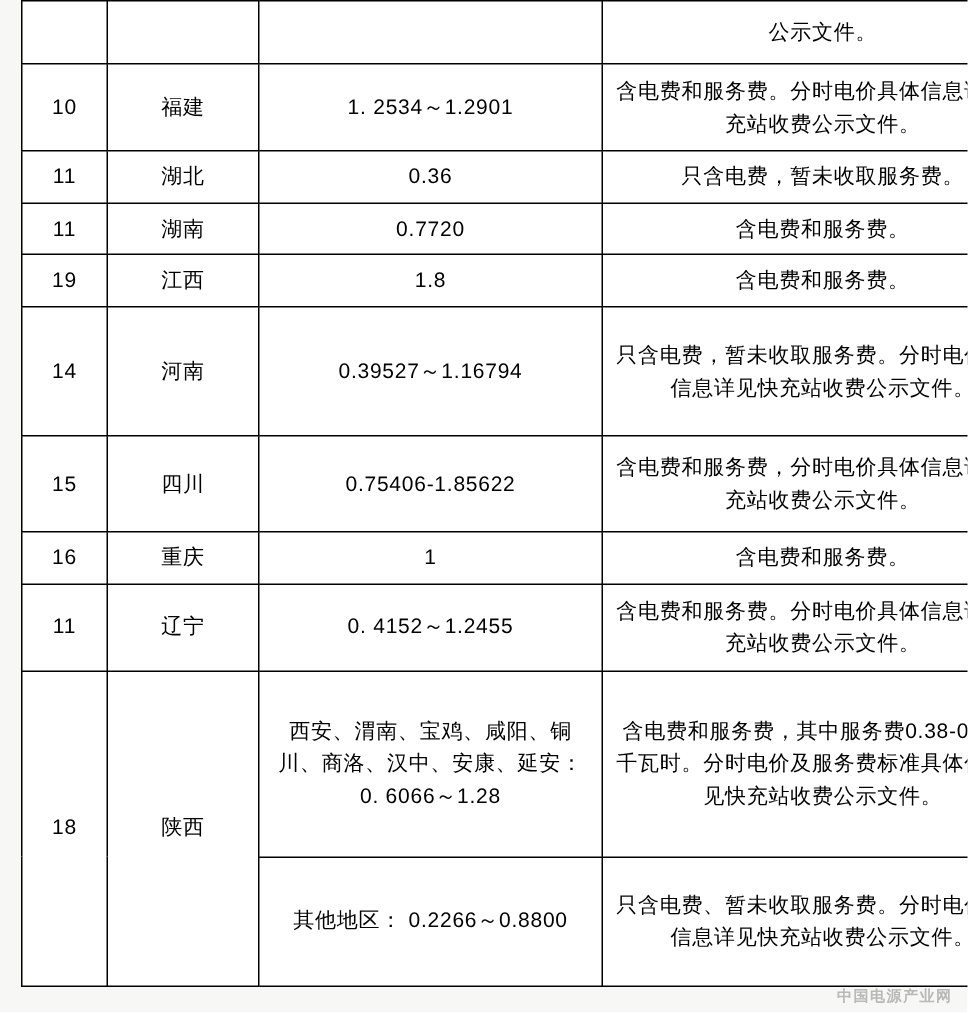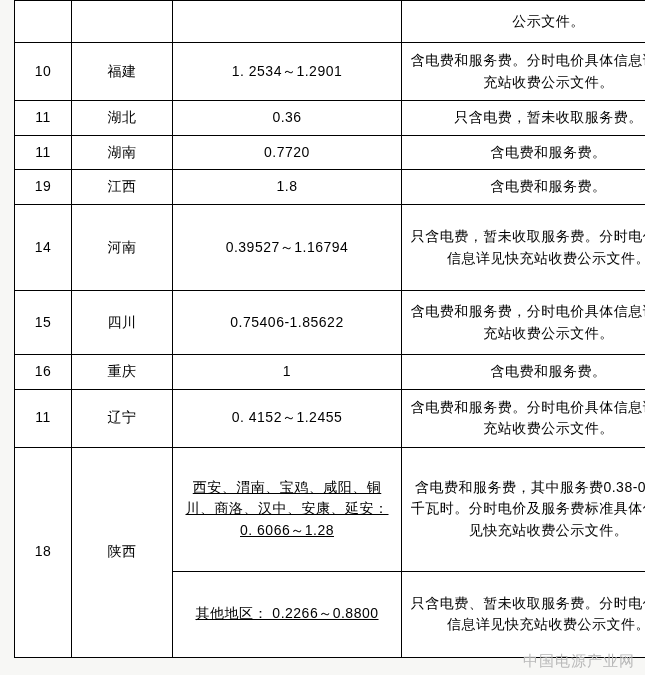--- a/index.html
+++ b/index.html
@@ -42,28 +42,28 @@
   td.col-price { width: 212px; }
   td.col-note { width: 277px; text-align: left; }
   td.note-center { text-align: center; }
   .cut-row td {
     border-top: none;
   }
   .watermark {
     position: absolute;
     right: 10px;
     bottom: 4px;
-    font-size: 15px;
+    font-size: 10px;
     color: #b9b9b9;
     letter-spacing: 1px;
+    font-weight: bold;
   }
   .price-multi {
     text-align: center;
     line-height: 1.8;
-    text-decoration: underline;
   }
 </style>
 </head>
 <body>
 
 <div class="page">
   <table class="price-table">
     <tbody>
       <tr class="cut-row" style="height:42px;">
         <td class="col-index"></td>

